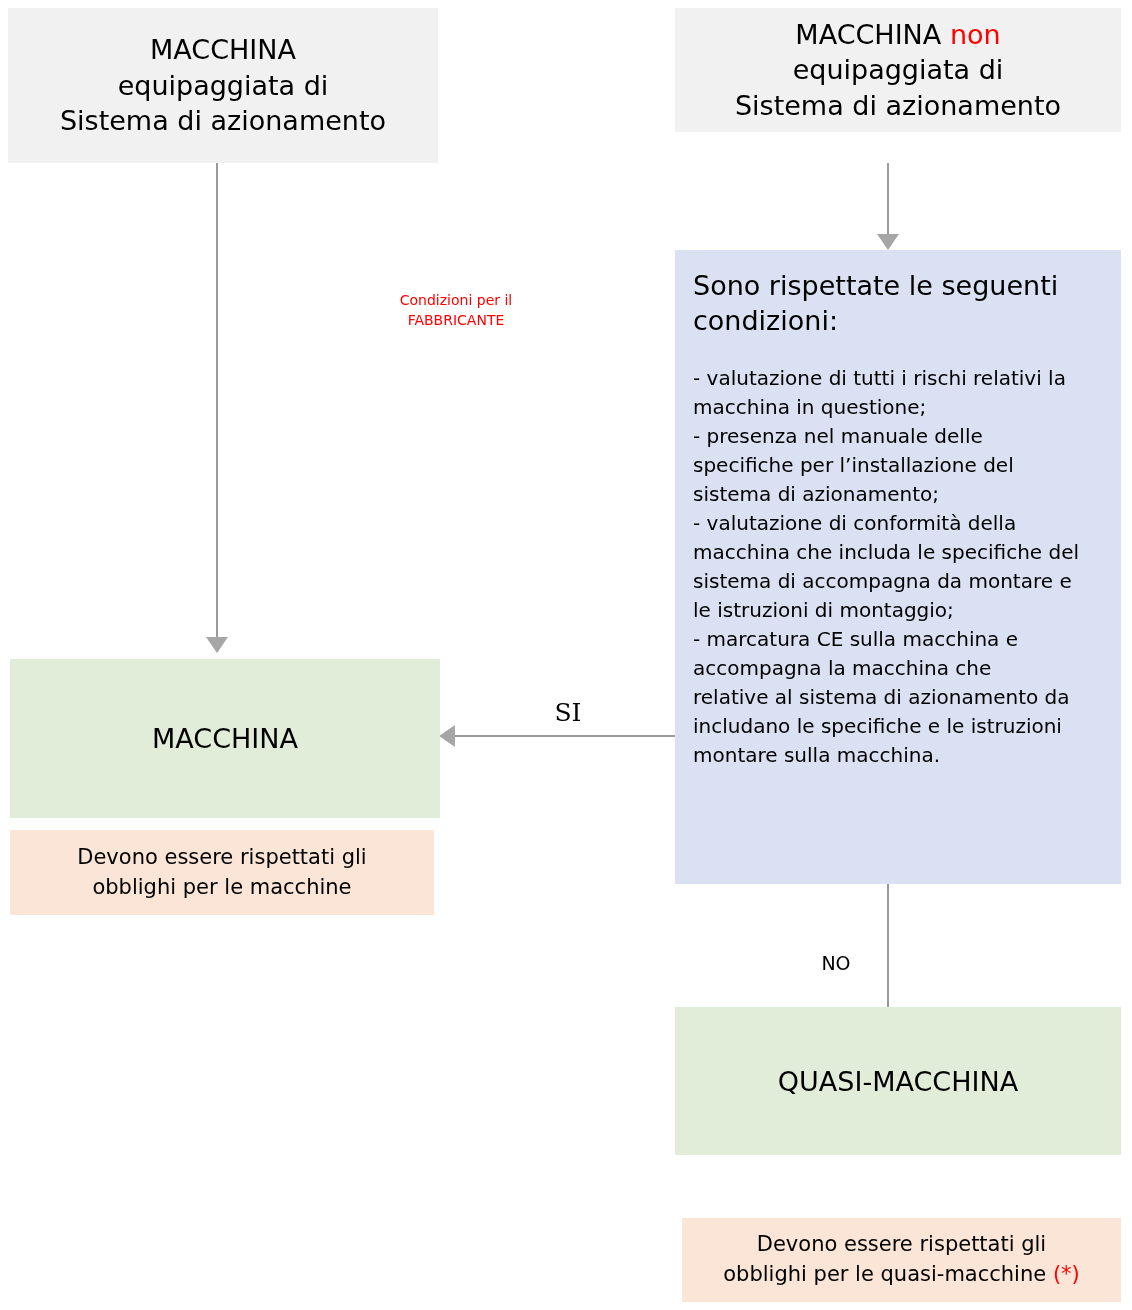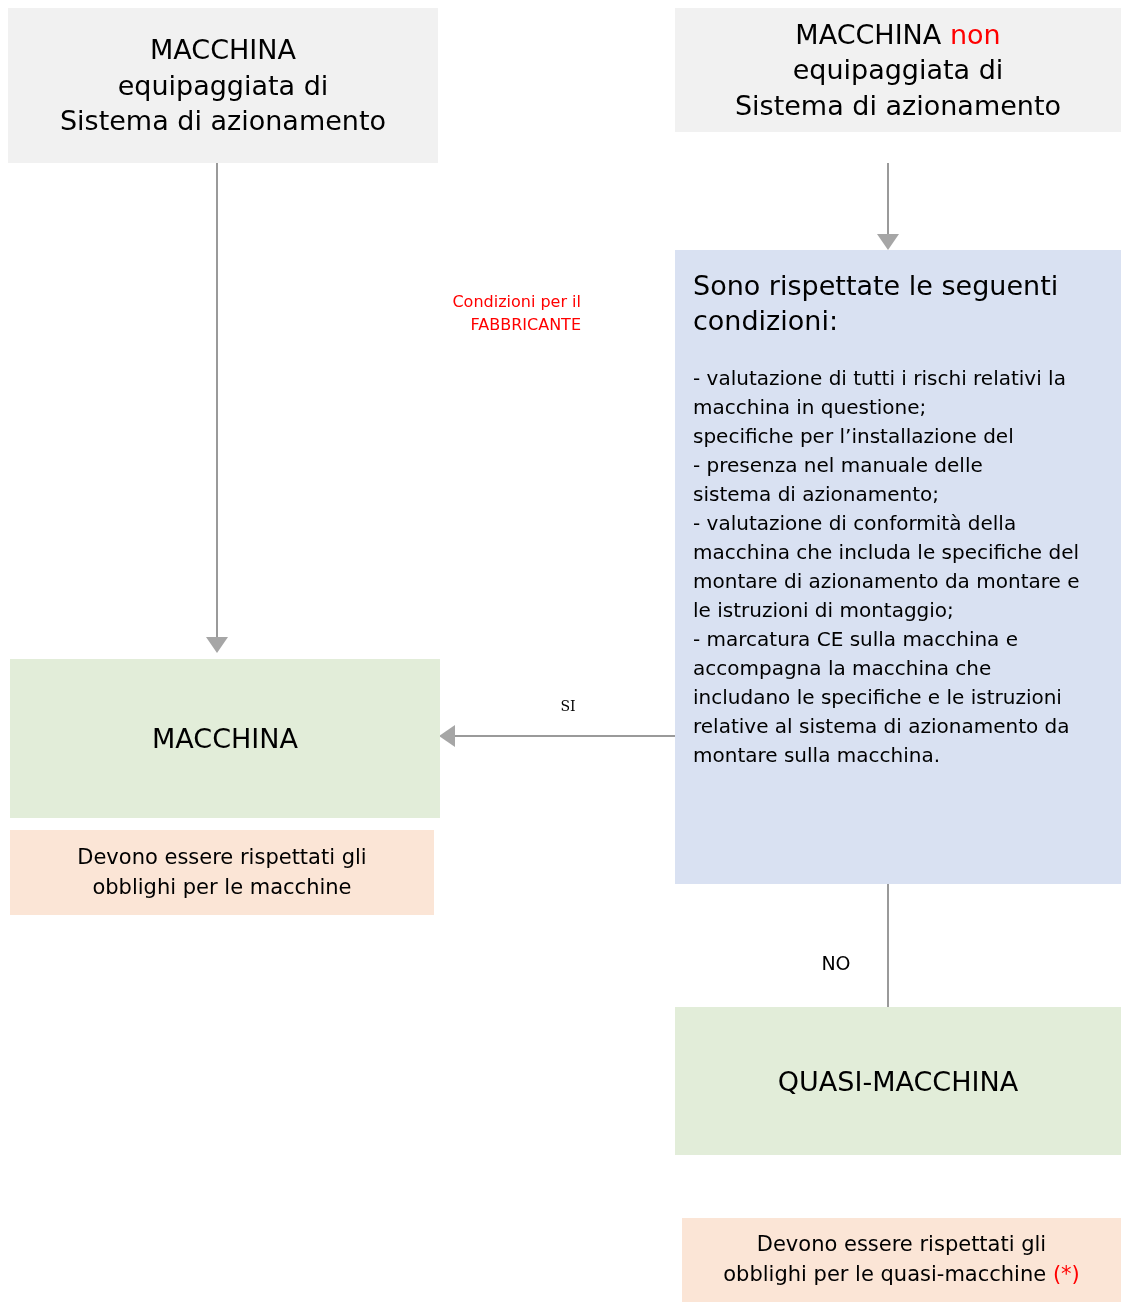--- a/index.html
+++ b/index.html
@@ -70,28 +70,27 @@
   }
   .orange .ln { display: block; }
 
   
   .label {
     position: absolute;
     text-align: center;
   }
   .label-red {
     color: #ff0000;
-    font-size: 16px;
+    font-size: 14px;
     line-height: 1.45;
-    text-align: right;
   }
   .label-red .ln { display: block; }
   .label-si {
     font-family: "DejaVu Serif", serif;
-    font-size: 14px;
+    font-size: 25px;
     color: #000;
   }
   .label-no {
     font-size: 19px;
     color: #000;
   }
 
   
   .vline {
     position: absolute;
@@ -149,31 +148,31 @@
   </div>
 
   <div class="box cond" style="left:675px; top:250px; width:446px; height:634px;">
     <div class="cond-title">
       <span class="ln">Sono rispettate le seguenti</span>
       <span class="ln">condizioni:</span>
     </div>
     <div class="cond-body">
       <span class="li">- valutazione di tutti i rischi relativi la</span>
       <span class="li">macchina in questione;</span>
+      <span class="li">- presenza nel manuale delle</span>
       <span class="li">specifiche per l’installazione del</span>
-      <span class="li">- presenza nel manuale delle</span>
       <span class="li">sistema di azionamento;</span>
       <span class="li">- valutazione di conformità della</span>
       <span class="li">macchina che includa le specifiche del</span>
-      <span class="li">montare di azionamento da montare e</span>
+      <span class="li">sistema di accompagna da montare e</span>
       <span class="li">le istruzioni di montaggio;</span>
       <span class="li">- marcatura CE sulla macchina e</span>
       <span class="li">accompagna la macchina che</span>
+      <span class="li">relative al sistema di azionamento da</span>
       <span class="li">includano le specifiche e le istruzioni</span>
-      <span class="li">relative al sistema di azionamento da</span>
       <span class="li">montare sulla macchina.</span>
     </div>
   </div>
 
   <div class="hline" style="left:455px; top:735px; width:220px;"></div>
   <div class="arrow-left" style="left:439px; top:725px;"></div>
   <div class="label label-si" style="left:508px; top:698px; width:120px;">SI</div>
 
   <div class="vline" style="left:887px; top:884px; height:168px;"></div>
   <div class="arrow-down" style="left:877px; top:1051px;"></div>

